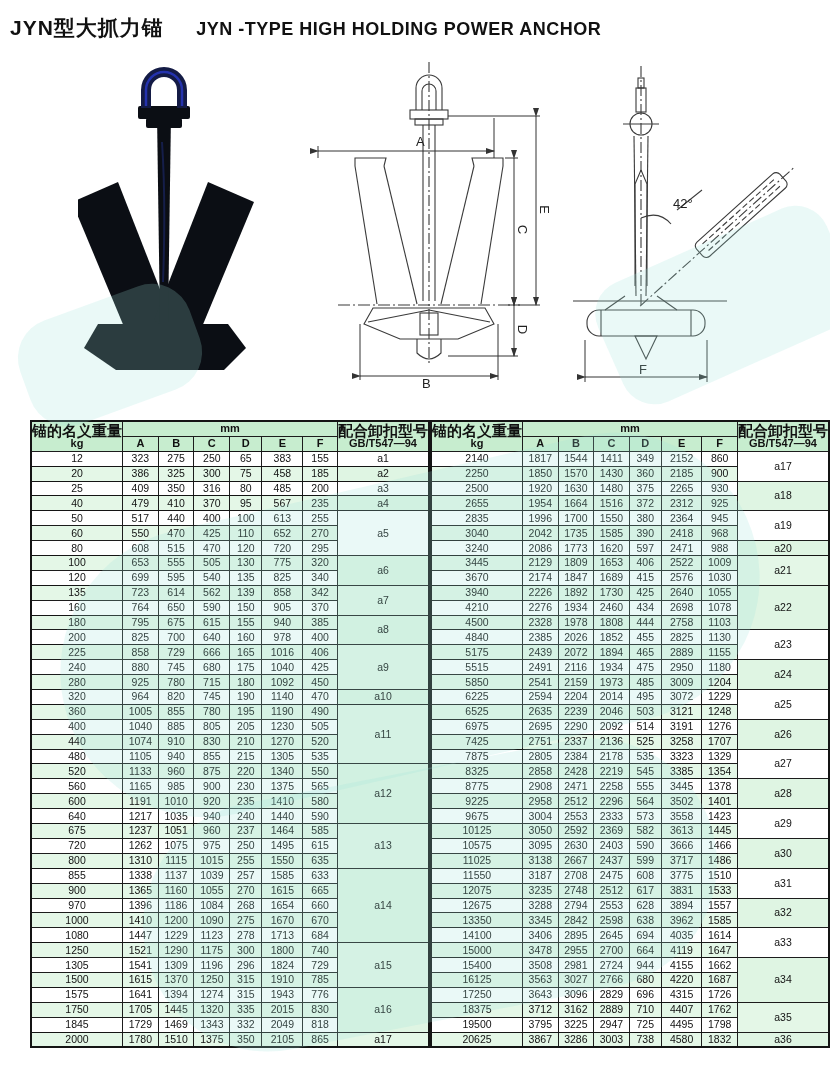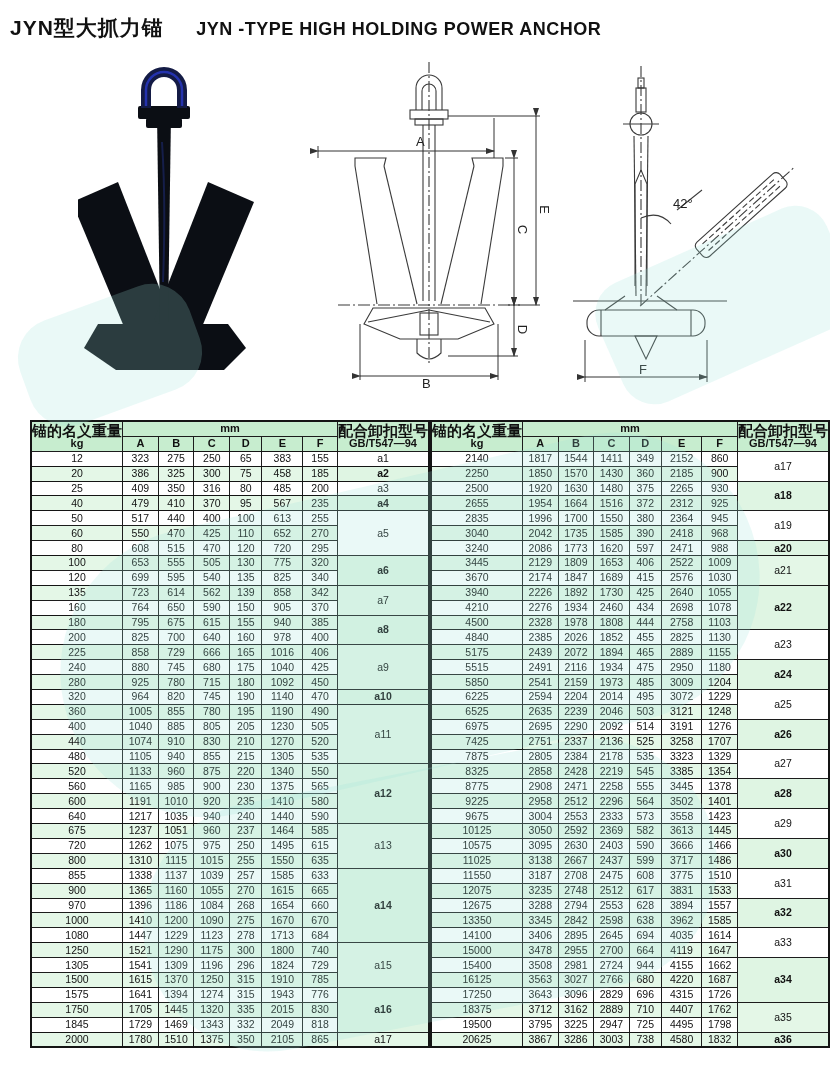--- a/index.html
+++ b/index.html
@@ -19,21 +19,21 @@
   table.spec{border-collapse:collapse;table-layout:fixed;border:2px solid #141414;}
   table.spec th,table.spec td{border:1px solid #1c1c1c;text-align:center;vertical-align:middle;
       padding:0;height:13.9px;font-size:10.5px;line-height:1.05;overflow:hidden;white-space:nowrap;
       font-family:"Liberation Sans",sans-serif;}
   table.spec th{background:#c7edcf;font-weight:bold;font-size:11px;}
   table.spec thead tr:last-child th{border-bottom:1.5px solid #141414;}
   .hline{display:block;font-size:15px;}
   .hsub{display:block;font-size:11px;}
   tr.alt td{background:#e4f7e7;}
   td.shk{background:#fff;}
-  td.shk.galt{background:#dff5e3;font-weight:bold;}
+  td.shk.galt{background:#dff5e3;}
   tr.gend td{border-bottom:1.6px solid #141414;}
   td.shk{border-bottom:1.6px solid #141414;}
   
   .wm{position:absolute;background:rgba(160,226,219,.22);pointer-events:none;z-index:6;}
   #wm1{left:600px;top:240px;width:250px;height:130px;transform:rotate(-24deg);border-radius:34px;}
   #wm2{left:55px;top:480px;width:710px;height:290px;transform:rotate(-13deg);border-radius:170px;}
   #wm3{left:140px;top:770px;width:580px;height:250px;transform:rotate(-11deg);border-radius:150px;}
   #wm4{left:20px;top:300px;width:180px;height:110px;transform:rotate(-20deg);border-radius:40px;}
 </style>
 </head>

